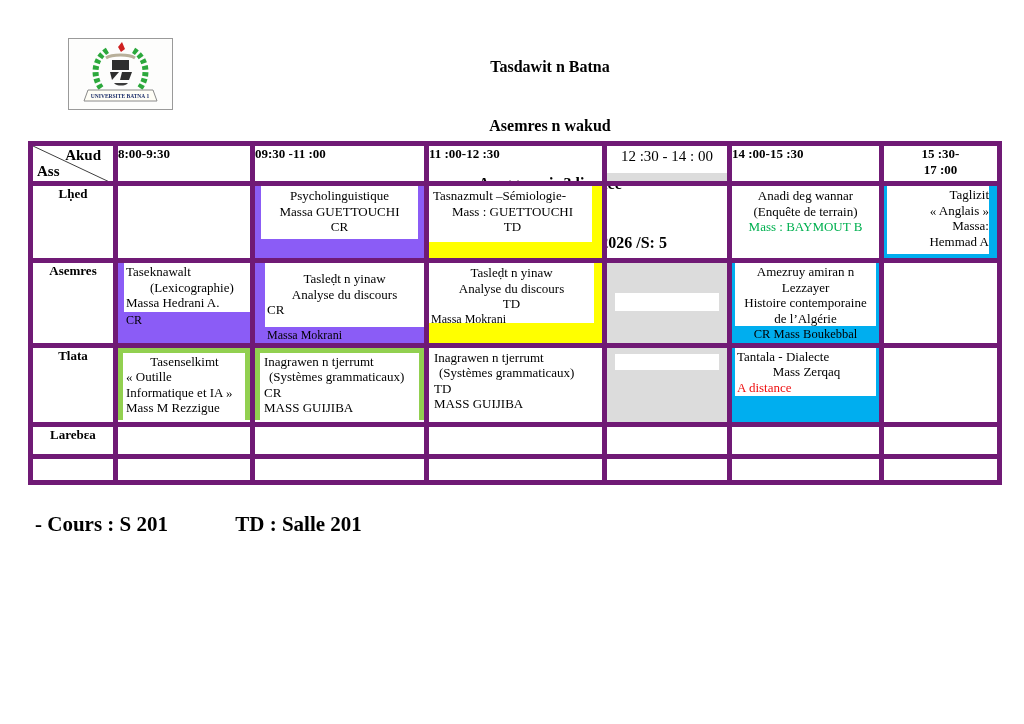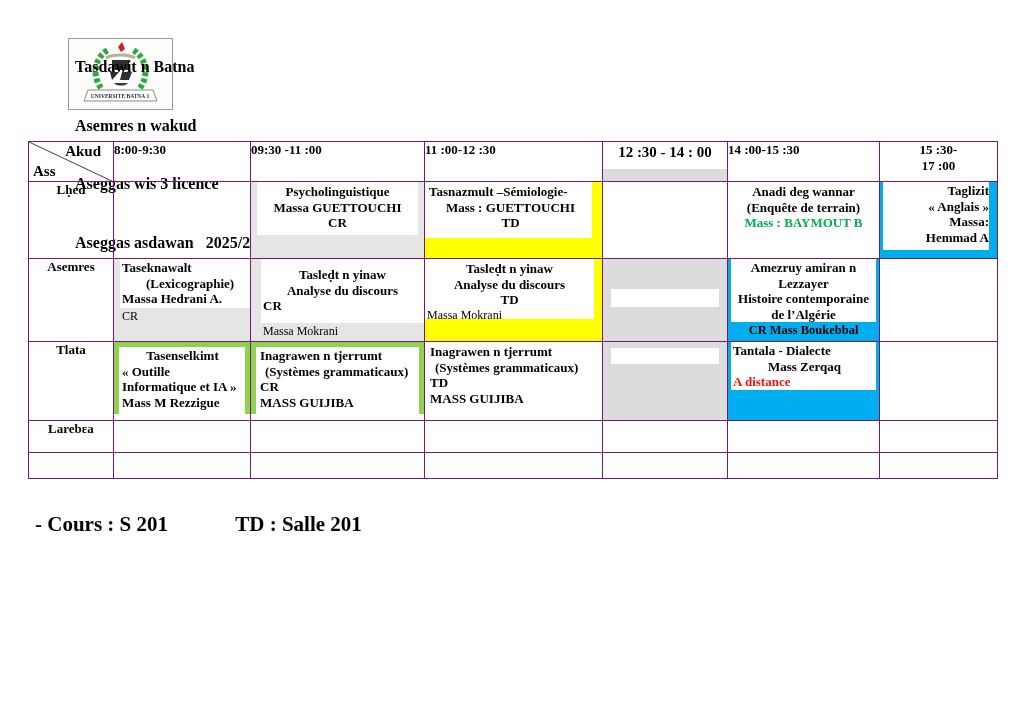--- a/index.html
+++ b/index.html
@@ -1,43 +1,43 @@
 <!DOCTYPE html>
 <html><head>
 <meta charset="utf-8">
 <style>
   html,body{margin:0;padding:0;}
   body{width:1024px;height:724px;background:#ffffff;position:relative;
        font-family:"Liberation Serif",serif;color:#000;}
   .page{position:absolute;inset:0;overflow:hidden;}
 
   
-  .titles{position:absolute;left:75px;top:18px;width:950px;text-align:left;
+  .titles{position:absolute;left:75px;top:18px;width:950px;text-align:center;
           font-weight:bold;font-size:16px;line-height:19.5px;white-space:pre;}
   .logo-box{position:absolute;left:68px;top:38px;}
 
   
   table.tt{position:absolute;left:28px;top:141px;border-collapse:collapse;table-layout:fixed;}
-  table.tt td{border:1px solid #701a75;padding:0;vertical-align:top;overflow:hidden;
+  table.tt td{border:5px solid #701a75;padding:0;vertical-align:top;overflow:hidden;
               font-size:13px;line-height:15.5px;}
   .corner{position:relative;}
   .corner .akud{position:absolute;top:2px;right:12px;font-weight:bold;font-size:15px;}
   .corner .ass{position:absolute;bottom:2px;left:4px;font-weight:bold;font-size:15px;}
   .corner svg{position:absolute;left:0;top:0;}
   .th-time{font-weight:bold;font-size:15px;padding:3px 0 0 7px;}
   .th-last{text-align:center;padding-left:0;}
   .day{font-weight:bold;font-size:16px;text-align:center;padding-top:3px;}
 
-  .bg-green{background:#e5e5e5;}
+  .bg-green{background:#8b5cf6;}
   .bg-yellow{background:#ffff00;}
   .bg-cyan{background:#00aeef;}
   .bg-gray{background:#dcdcdc;}
 
   .wb{background:#ffffff;box-sizing:border-box;}
-  .b{font-weight:bold;}
+  .b{font-weight:normal;}
   .ctr{text-align:center;}
   .sm{font-size:12px;line-height:14px;}
   .green-text{color:#00b050;}
   .red-text{color:#ee1111;}
 
   .greenbrd{background:#fff;box-sizing:border-box;height:72px;
             border-left:5px solid #92d050;border-top:5px solid #92d050;border-right:5px solid #92d050;}
 
   
   .note{position:absolute;left:35px;top:512px;font-weight:bold;font-size:21px;}

